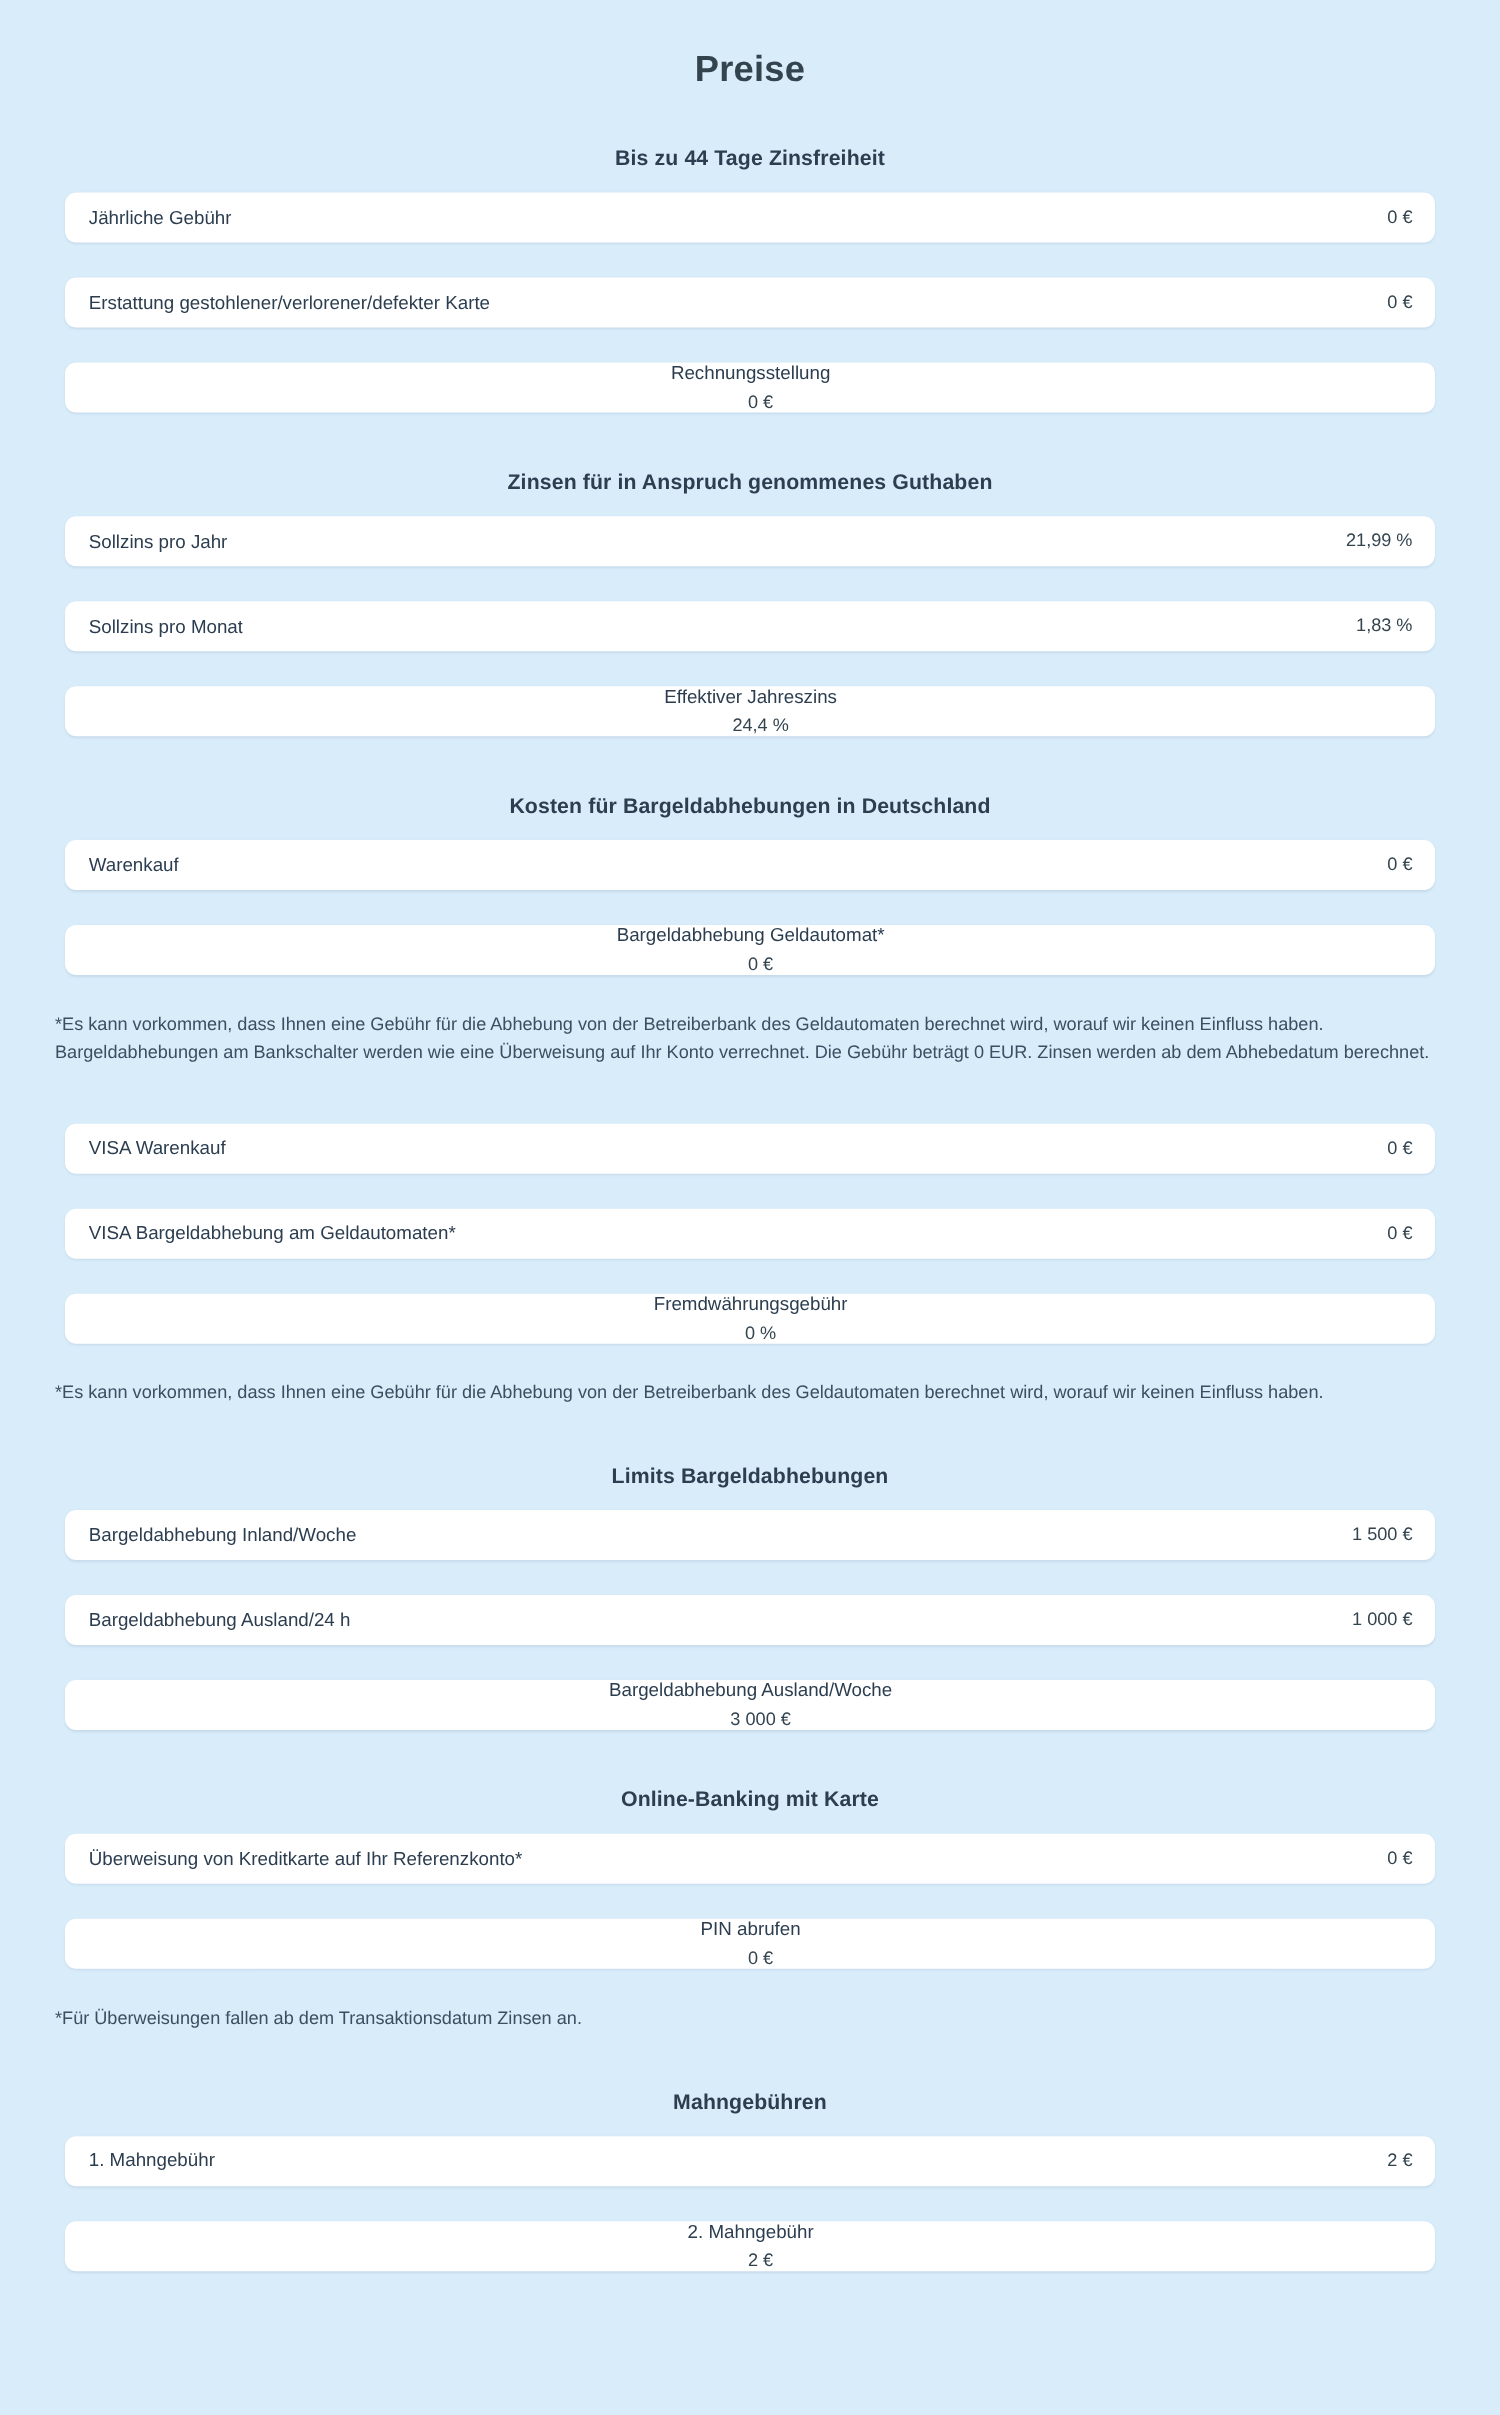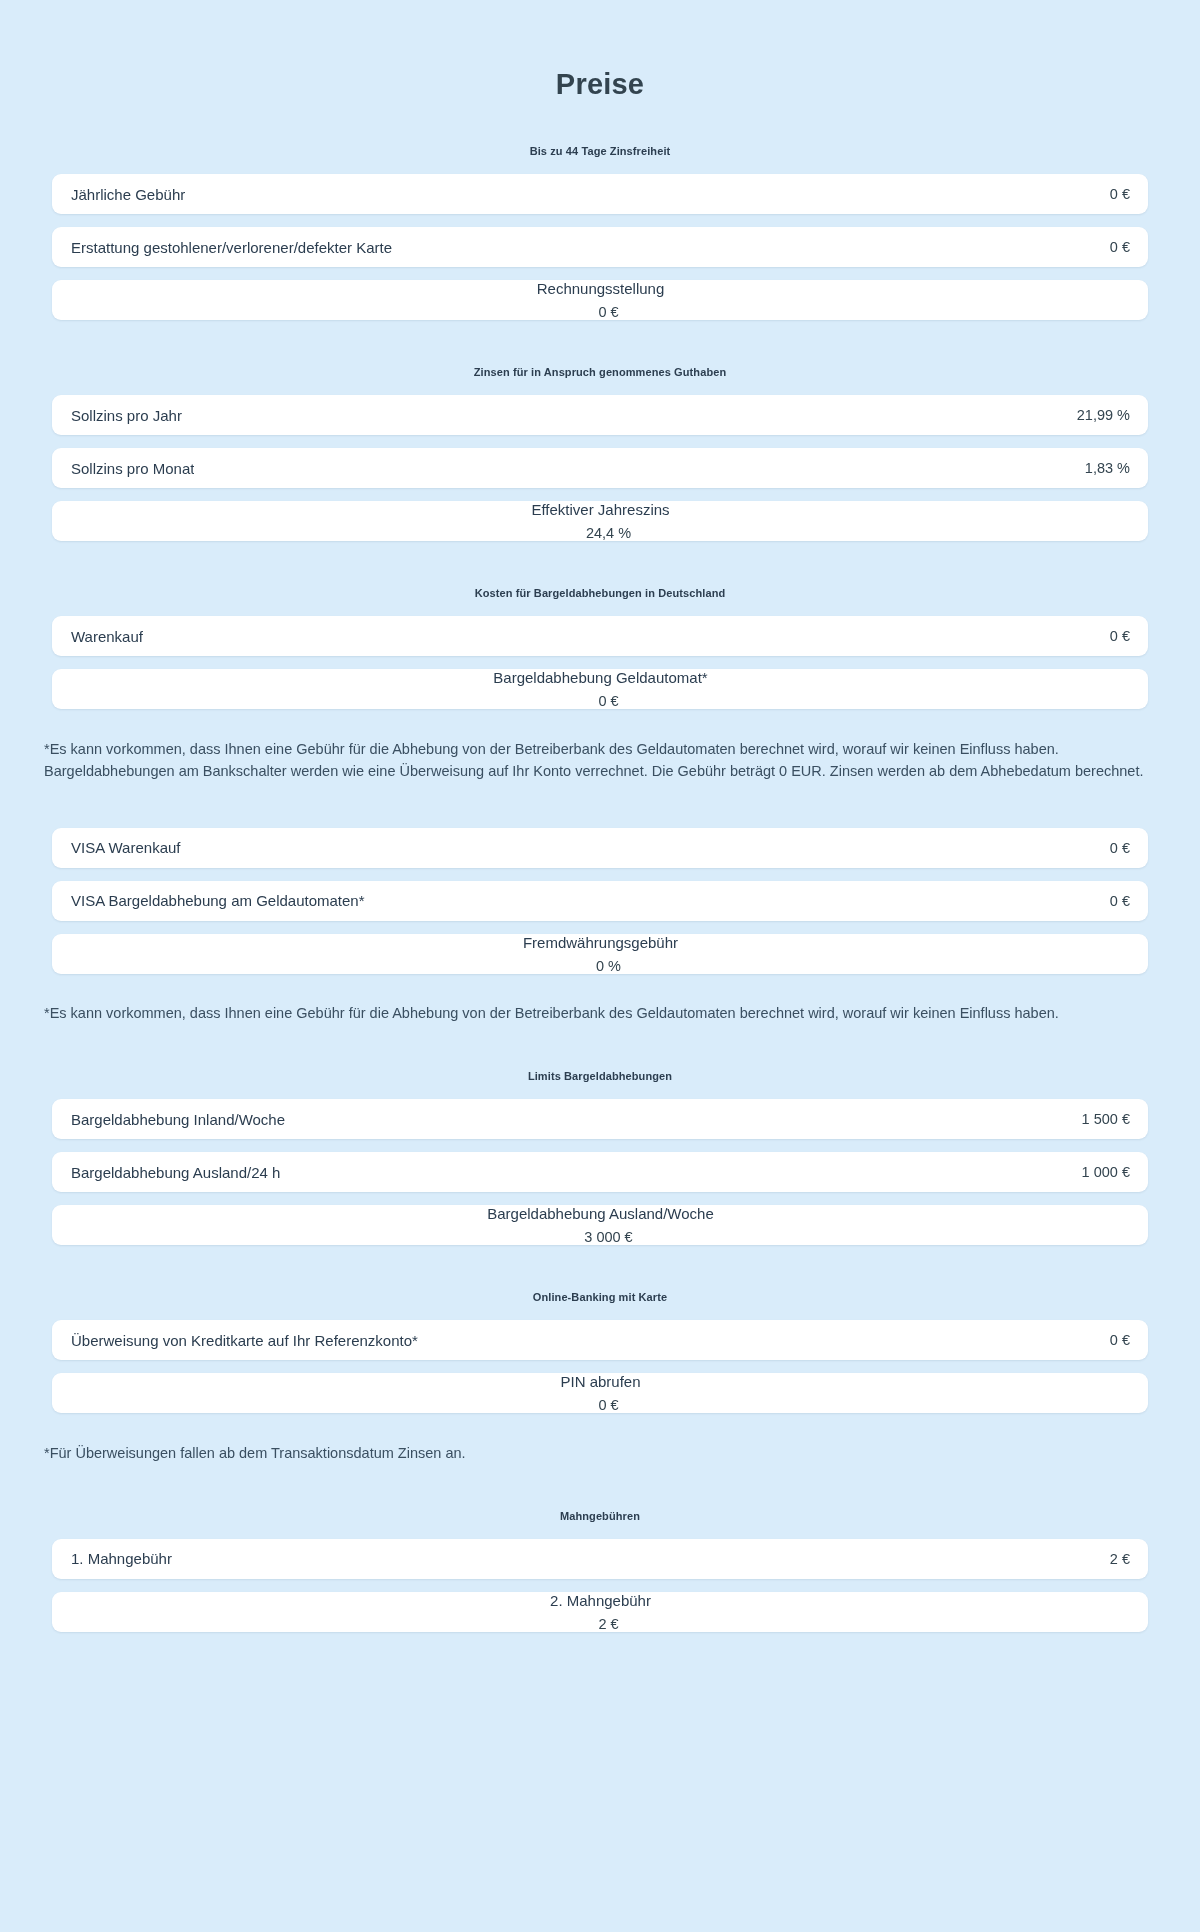--- a/index.html
+++ b/index.html
@@ -19,46 +19,46 @@
   .page {
     width: 1200px;
     padding: 0 0 40px 0;
   }
   .page-title {
     text-align: center;
     font-size: 29px;
     font-weight: 600;
     color: #33444f;
     letter-spacing: 0.2px;
-    padding-top: 68px;
+    padding-top: 40px;
     margin: 0 0 44px 0;
   }
   .section {
     margin: 0 0 46px 0;
   }
   .section-title {
     text-align: center;
-    font-size: 11px;
+    font-size: 17px;
     font-weight: 700;
     color: #2c3e50;
     letter-spacing: 0.1px;
     margin: 0 0 17px 0;
   }
   .rows {
     padding: 0 52px;
   }
   .row {
     background: #ffffff;
     border-radius: 9px;
     height: 40px;
     display: flex;
     align-items: center;
     justify-content: space-between;
     padding: 0 18px 0 19px;
-    margin-bottom: 13px;
+    margin-bottom: 28px;
     box-shadow: 0 1px 2px rgba(40, 70, 100, 0.10);
   }
   .row:last-child { margin-bottom: 0; flex-direction: column; }
   .row-label {
     font-size: 15px;
     font-weight: 400;
     color: #2b3d4f;
     white-space: nowrap;
     overflow: hidden;
     text-overflow: ellipsis;

